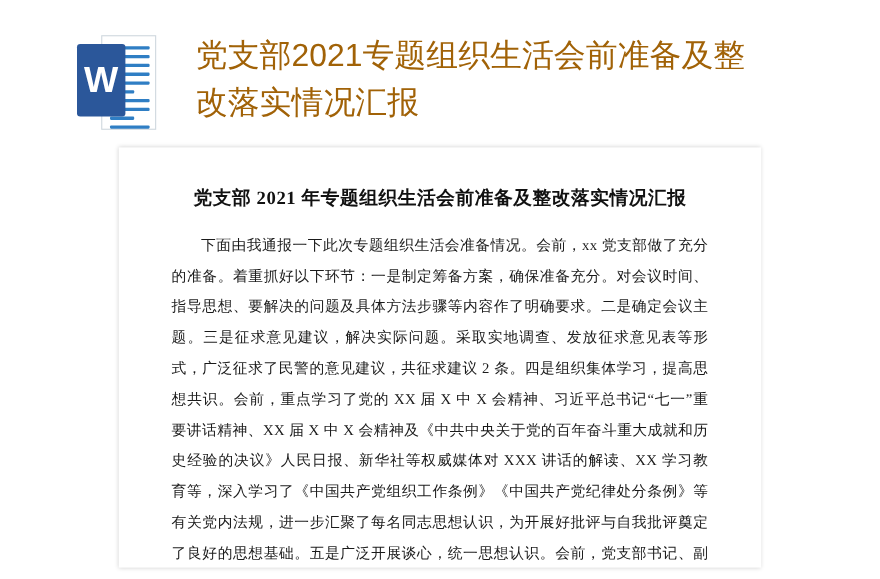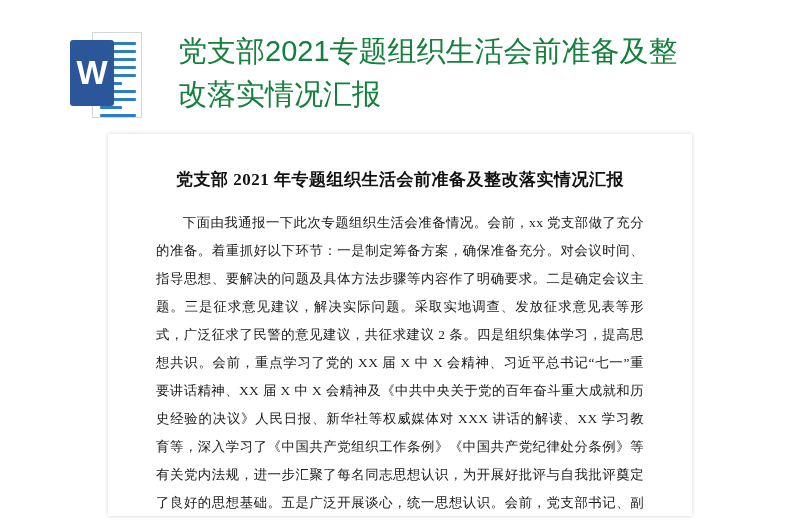--- a/index.html
+++ b/index.html
@@ -81,21 +81,21 @@
   }
 
   .doc-title {
     position: absolute;
     left: 178px;
     top: 30px;
     width: 520px;
     font-family: "Liberation Sans", sans-serif;
     font-size: 29px;
     line-height: 43px;
-    color: #15803d;
+    color: #a16207;
     font-weight: normal;
     letter-spacing: 0px;
   }
 
   
   .doc-page {
     position: absolute;
     left: 108px;
     top: 134px;
     width: 584px;

